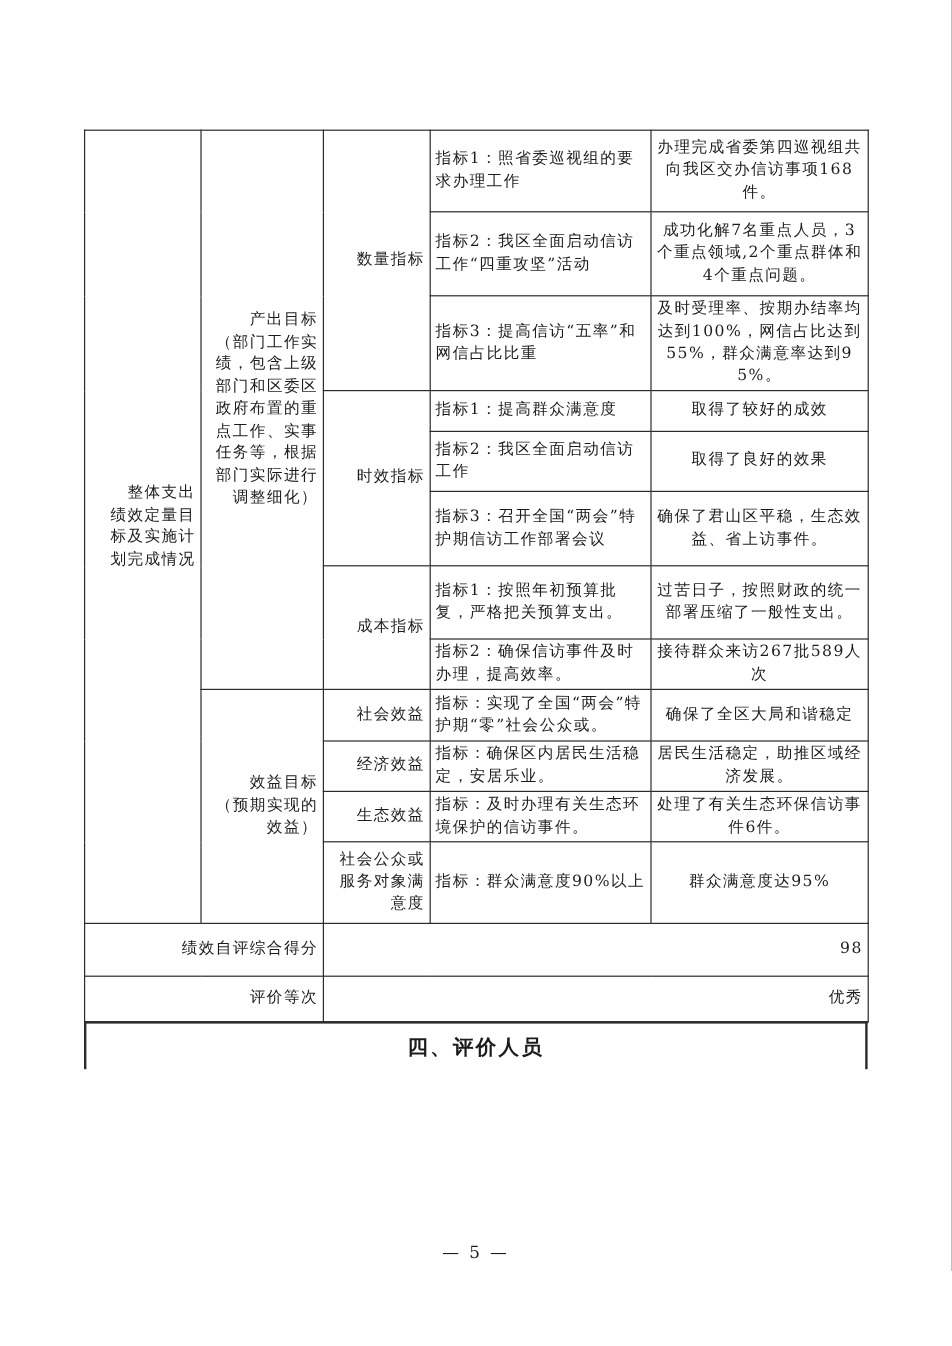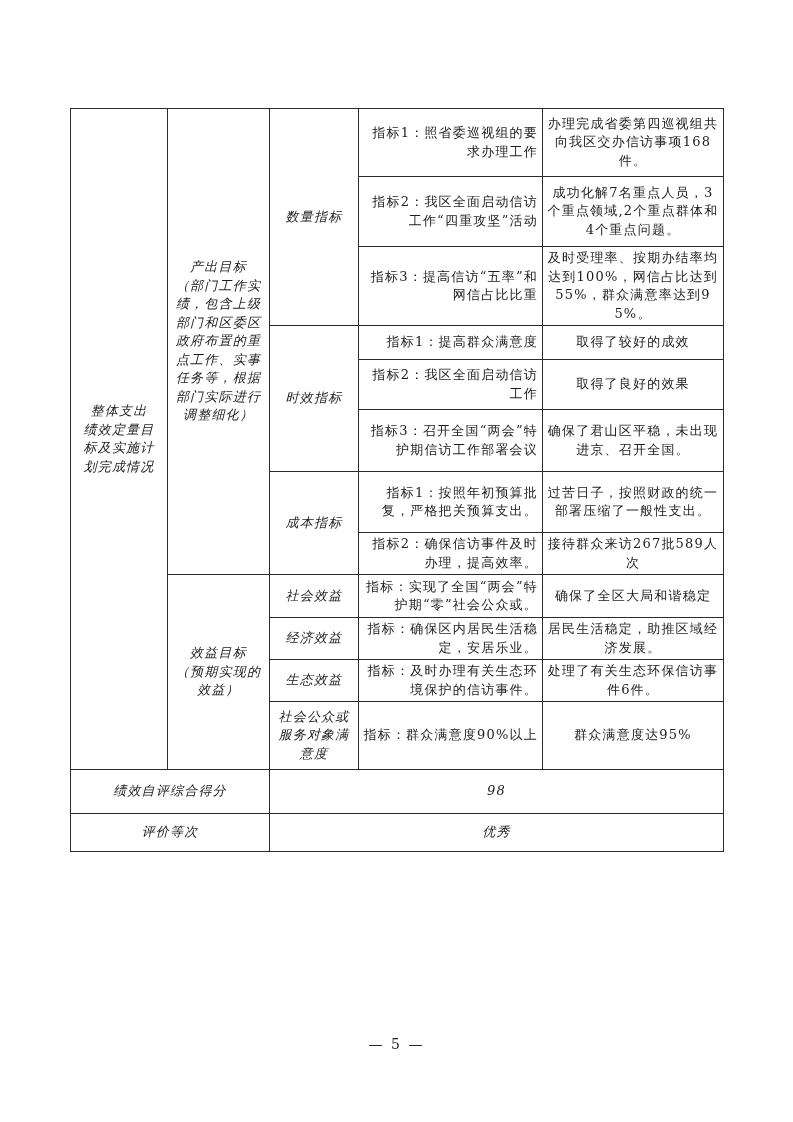--- a/index.html
+++ b/index.html
@@ -6,22 +6,22 @@
   .page{
     position:relative;width:793px;height:1122px;margin:0 auto;background:#ffffff;
     font-family:"DejaVu Serif","Liberation Serif",serif;color:#1c1c1c;overflow:hidden;
   }
   .doc{position:absolute;left:70px;top:108px;width:653px;}
   table.tbl{border-collapse:collapse;table-layout:fixed;width:653px;}
   table.tbl td{
     border:1px solid #2b2b2b;font-size:13px;line-height:18.5px;letter-spacing:1.2px;
     vertical-align:middle;white-space:pre-wrap;word-break:break-all;padding:2px 4px;
   }
-  td.c{text-align:center;padding:2px 3px;font-style:italic;}
-  td.ind{text-align:right;padding:2px 4px 2px 6px;}
+  td.c{text-align:right;padding:2px 3px;}
+  td.ind{text-align:left;padding:2px 4px 2px 6px;}
   td.res{text-align:center;padding:2px 7px 2px 6px;}
   td.center{text-align:center;margin-left:40px;}
   td.tight{letter-spacing:0.4px;}
   .section-title{
     box-sizing:border-box;width:653px;height:40px;margin-top:-1px;
     border:2px solid #2b2b2b;border-bottom:none;
     display:flex;align-items:center;justify-content:center;
     font-size:17px;font-weight:bold;letter-spacing:2px;
   }
   table.people{margin-top:0;}
@@ -77,21 +77,21 @@
         <td class="c" rowspan="3">时效指标</td>
         <td class="ind">指标1：提高群众满意度</td>
         <td class="res center">取得了较好的成效</td>
       </tr>
       <tr style="height:50px">
         <td class="ind">指标2：我区全面启动信访工作</td>
         <td class="res center">取得了良好的效果</td>
       </tr>
       <tr style="height:62px">
         <td class="ind">指标3：召开全国“两会”特护期信访工作部署会议</td>
-        <td class="res center">确保了君山区平稳，未出现进京、召开全国。</td>
+        <td class="res center">确保了君山区平稳，生态效益、省上访事件。</td>
       </tr>
       <tr style="height:61px">
         <td class="c" rowspan="2">成本指标</td>
         <td class="ind">指标1：按照年初预算批复，严格把关预算支出。</td>
         <td class="res">过苦日子，按照财政的统一部署压缩了一般性支出。</td>
       </tr>
       <tr style="height:39px">
         <td class="ind">指标2：确保信访事件及时办理，提高效率。</td>
         <td class="res">接待群众来访267批589人次</td>
       </tr>
@@ -124,20 +124,21 @@
         <td class="c" colspan="2">绩效自评综合得分</td>
         <td class="c" colspan="3">98</td>
       </tr>
       <tr style="height:38px">
         <td class="c" colspan="2">评价等次</td>
         <td class="c" colspan="3">优秀</td>
       </tr>
     </tbody>
       </table>
 
+    <div class="section-title">四、评价人员</div>
 
     <table class="tbl people">
       <colgroup>
         <col style="width:113px">
           <col style="width:239px">
           <col style="width:101px">
           <col style="width:200px">
       </colgroup>
       <tbody>
     </tbody>

